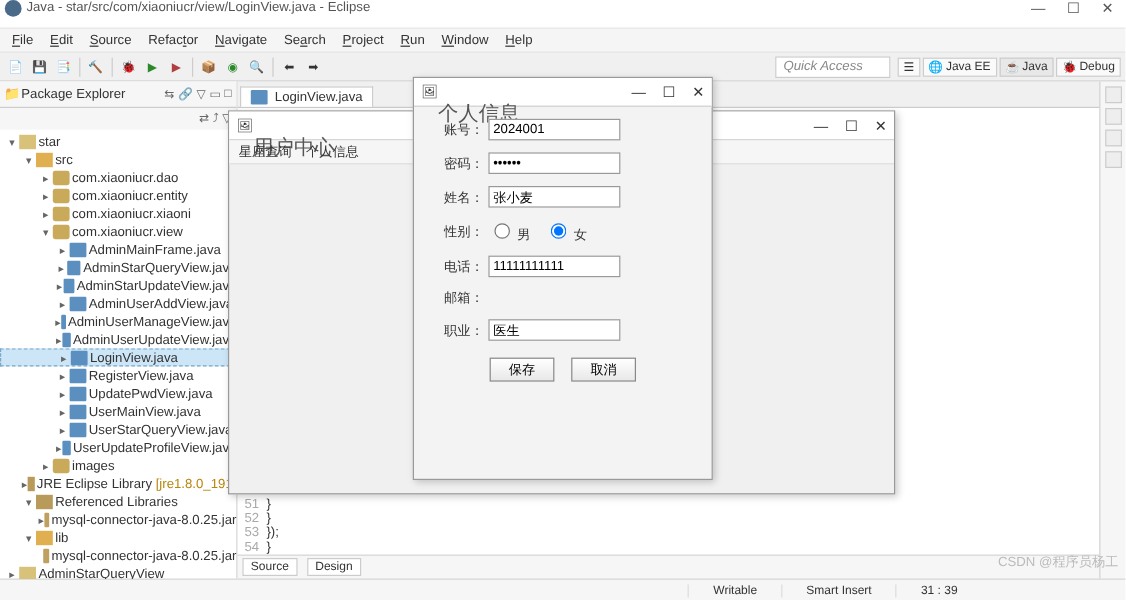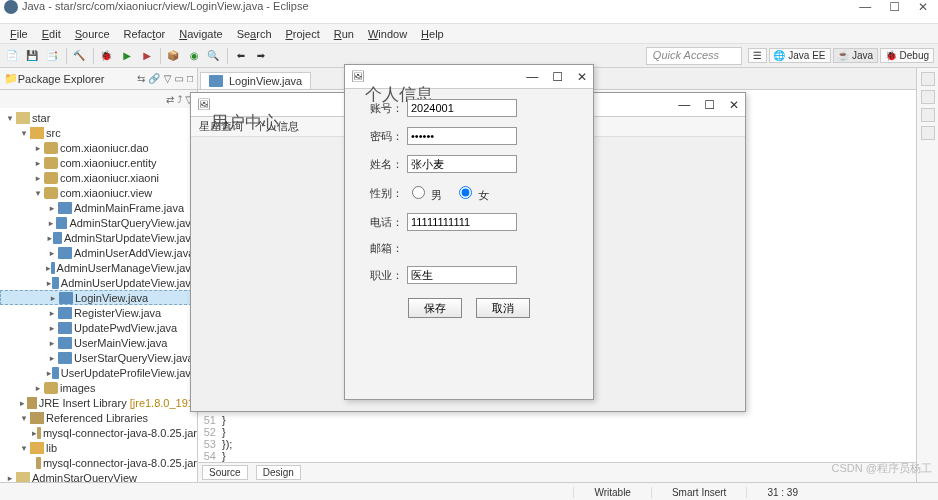--- a/index.html
+++ b/index.html
@@ -230,21 +230,21 @@
           <span>UserUpdateProfileView.java</span>
         </div>
       <div class="tree-row" style="padding-left:32px">
           <span class="twisty">▸</span>
           <span class="ticon ic-pkg"></span>
           <span>images</span>
         </div>
       <div class="tree-row" style="padding-left:18px">
           <span class="twisty">▸</span>
           <span class="ticon ic-lib"></span>
-          <span><span style="color:#333">JRE Insert Library </span><span style="color:#b8860b">[jre1.8.0_191]</span></span>
+          <span><span style="color:#333">JRE Eclipse Library </span><span style="color:#b8860b">[jre1.8.0_191]</span></span>
         </div>
       <div class="tree-row" style="padding-left:18px">
           <span class="twisty">▾</span>
           <span class="ticon ic-lib"></span>
           <span>Referenced Libraries</span>
         </div>
       <div class="tree-row" style="padding-left:32px">
           <span class="twisty">▸</span>
           <span class="ticon ic-jar"></span>
           <span>mysql-connector-java-8.0.25.jar</span>

